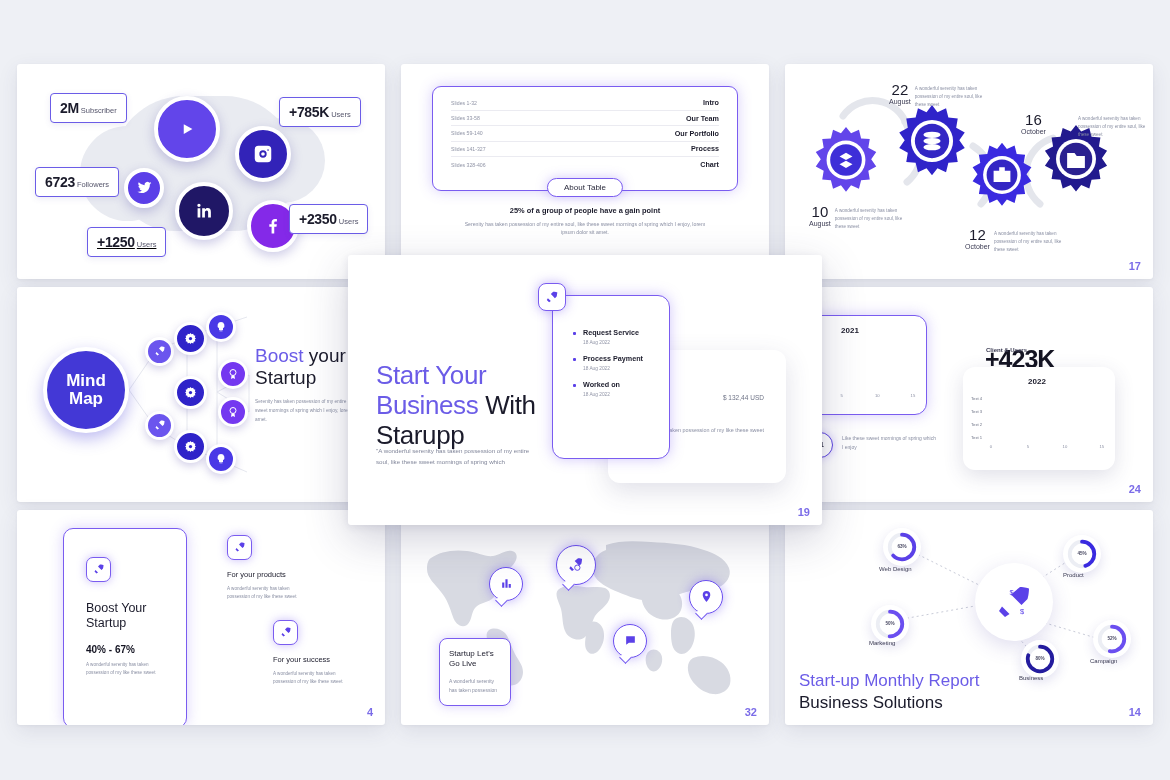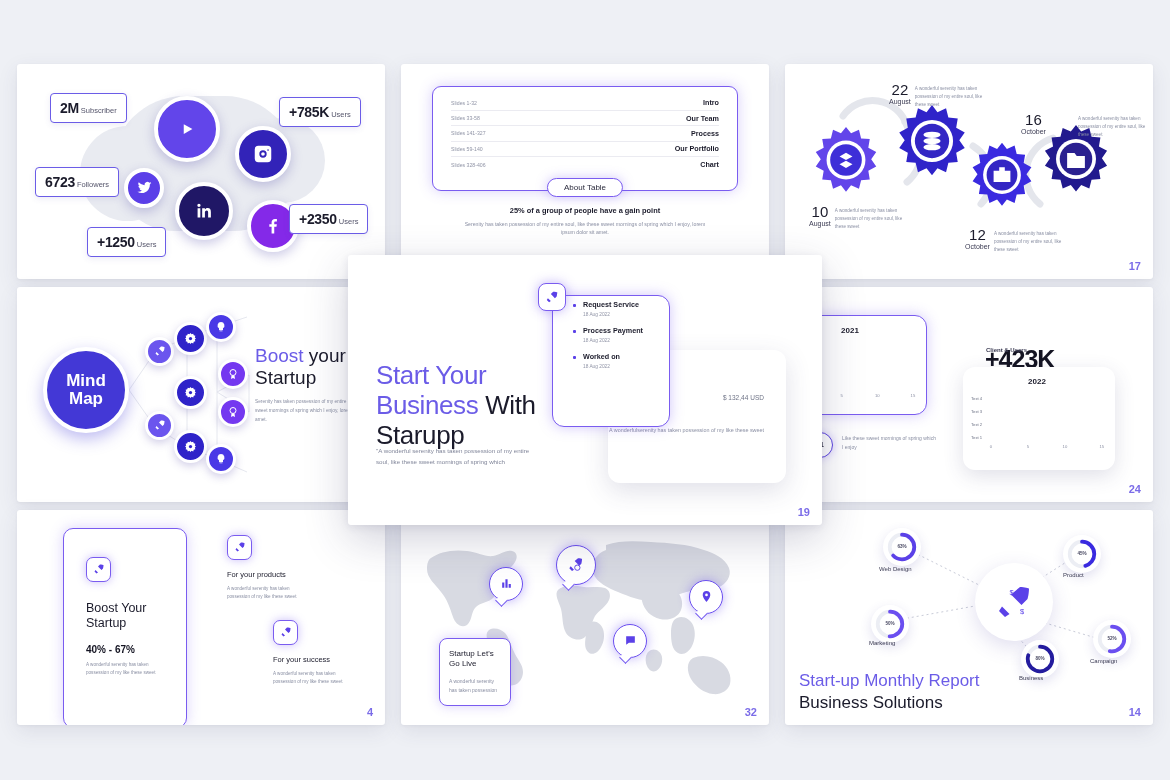--- a/index.html
+++ b/index.html
@@ -186,23 +186,23 @@
   .f-title { position: absolute; left: 28px; top: 105px; font-size: 26px;
     line-height: 1.16; color: #1b1b2b; letter-spacing: -.4px; }
   .f-title em { font-style: normal; color: #6b5ce7; }
   .f-sub { position: absolute; left: 28px; top: 190px; width: 158px;
     font-size: 6.2px; color: #81869a; line-height: 1.85; }
   .f-rocket { position: absolute; left: 190px; top: 28px; width: 28px; height: 28px;
     border-radius: 8px; border: 1.4px solid #7a5cf0; background: #fff;
     display: flex; align-items: center; justify-content: center;
     box-shadow: 0 0 12px rgba(122,92,240,0.45); z-index: 3; }
   .f-rocket svg { fill: #5b41e8; }
-  .f-list { position: absolute; left: 204px; top: 40px; width: 118px; height: 132px;
+  .f-list { position: absolute; left: 204px; top: 40px; width: 118px; height: 164px;
     border: 1.6px solid #7a5cf0; border-radius: 12px; background: #fff;
-    box-shadow: 0 0 14px rgba(122,92,240,0.35); padding: 4px 0 0 30px; z-index: 2; }
+    box-shadow: 0 0 14px rgba(122,92,240,0.35); padding: 32px 0 0 30px; z-index: 2; }
   .f-item { margin-bottom: 9px; position: relative; }
   .f-item:before { content: ""; position: absolute; left: -10px; top: 4px;
     width: 3px; height: 3px; border-radius: 1px; background: #5b41e8; }
   .f-item .t { font-size: 7.2px; font-weight: 700; color: #1b1b2b; }
   .f-item .d { font-size: 4.8px; color: #9094a6; margin-top: 3px; }
   .f-price { position: absolute; left: 260px; top: 95px; width: 178px; height: 133px;
     background: #fff; border-radius: 12px;
     box-shadow: 0 8px 26px rgba(60,60,110,0.16); z-index: 1; padding: 36px 22px 0 0;
     text-align: right; }
   .f-price .amt { font-size: 15px; font-weight: 700; color: #141422; }
@@ -250,44 +250,44 @@
     </div>
     <div class="badge" style="left:262px;top:33px;">
       <b>+785K</b><span>Users</span>
     </div>
     <div class="badge" style="left:18px;top:103px;">
       <b>6723</b><span>Followers</span>
     </div>
     <div class="badge" style="left:272px;top:140px;">
       <b>+2350</b><span>Users</span>
     </div>
-    <div class="badge" style="left:70px;top:163px;">
+    <div class="badge" style="left:70px;top:163px;text-decoration:underline;">
       <b>+1250</b><span>Users</span>
     </div>
 
     <div class="pgnum grey">15</div>
   </div>
 
   <div class="slide">
     <div class="tblcard">
       <div class="trow">
         <span class="l">Slides 1-32</span>
         <span class="r">Intro</span>
       </div>
       <div class="trow">
         <span class="l">Slides 33-58</span>
         <span class="r">Our Team</span>
       </div>
       <div class="trow">
+        <span class="l">Slides 59-140</span>
+        <span class="r">Our Portfolio</span>
+      </div>
+      <div class="trow">
         <span class="l">Slides 141-327</span>
         <span class="r">Process</span>
-      </div>
-      <div class="trow">
-        <span class="l">Slides 59-140</span>
-        <span class="r">Our Portfolio</span>
       </div>
       <div class="trow">
         <span class="l">Slides 328-406</span>
         <span class="r">Chart</span>
       </div>
     </div>
     <div class="abouttbl">About Table</div>
     <div class="cap1">25% of a group of people have a gain point</div>
     <div class="cap2">Serenity has taken possession of my entire soul, like these sweet mornings of spring which I enjoy, lorem ipsum dolor sit amet.</div>
     <div class="pgnum grey">22</div>

